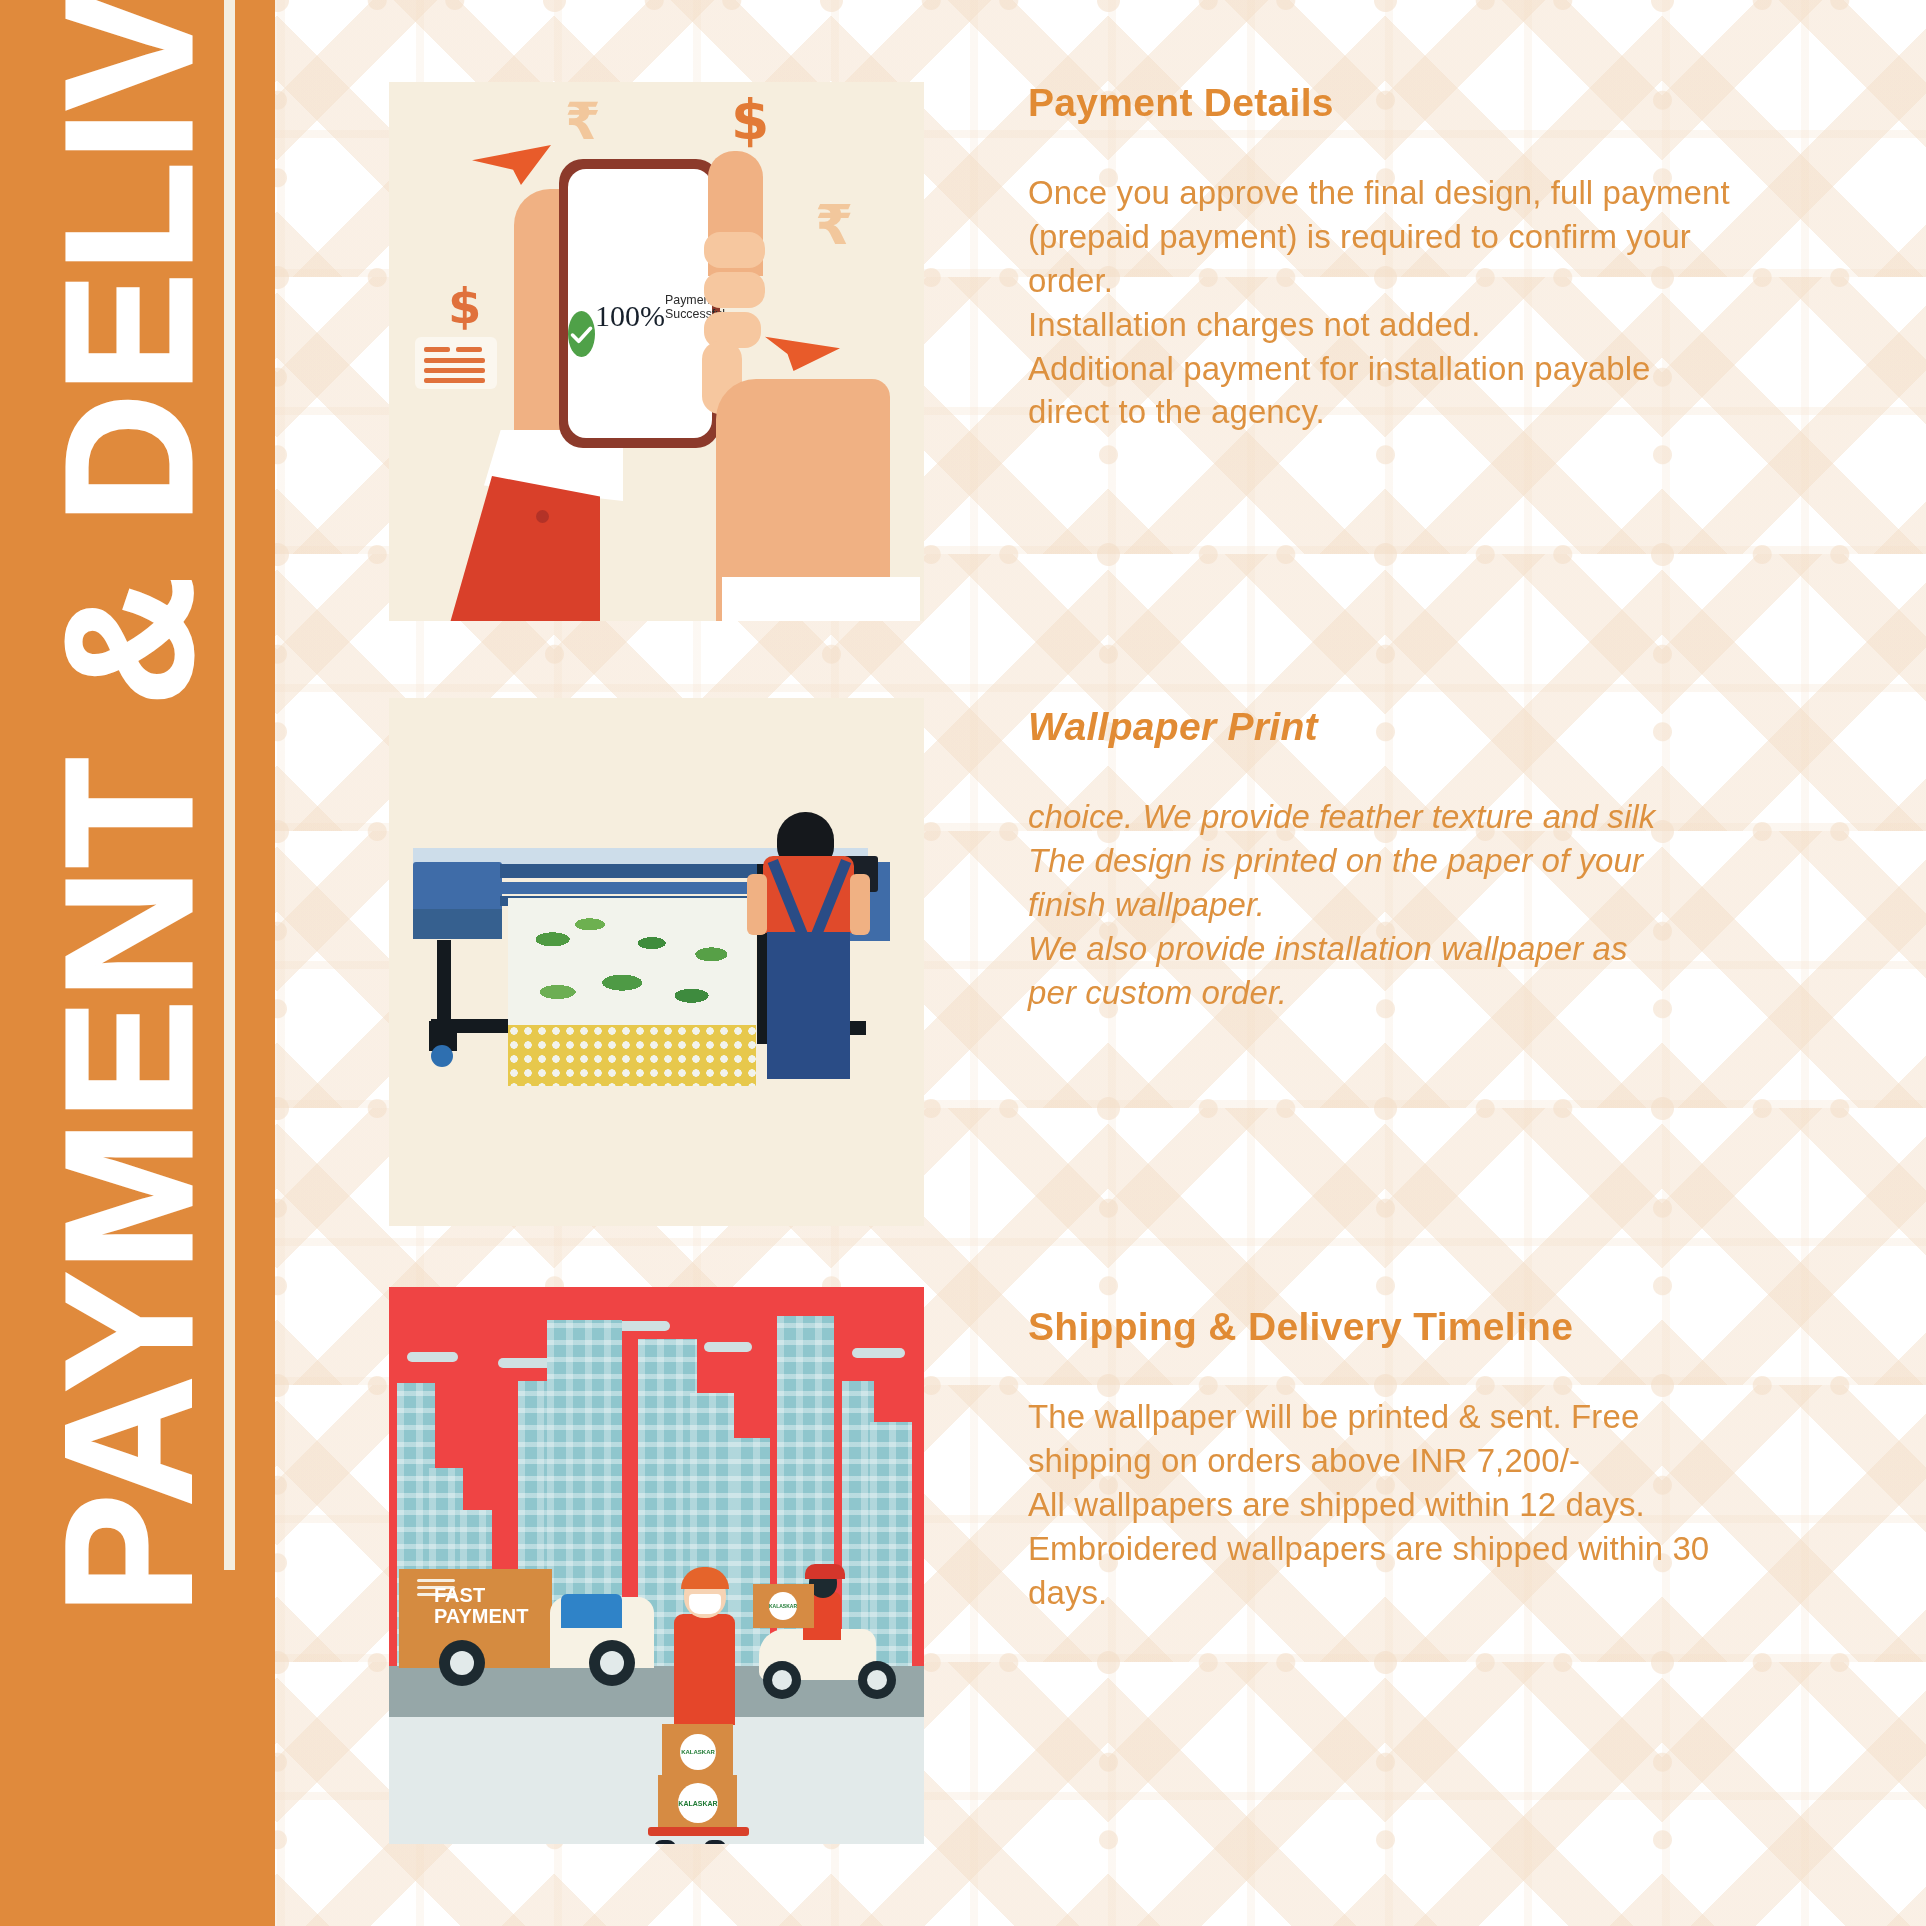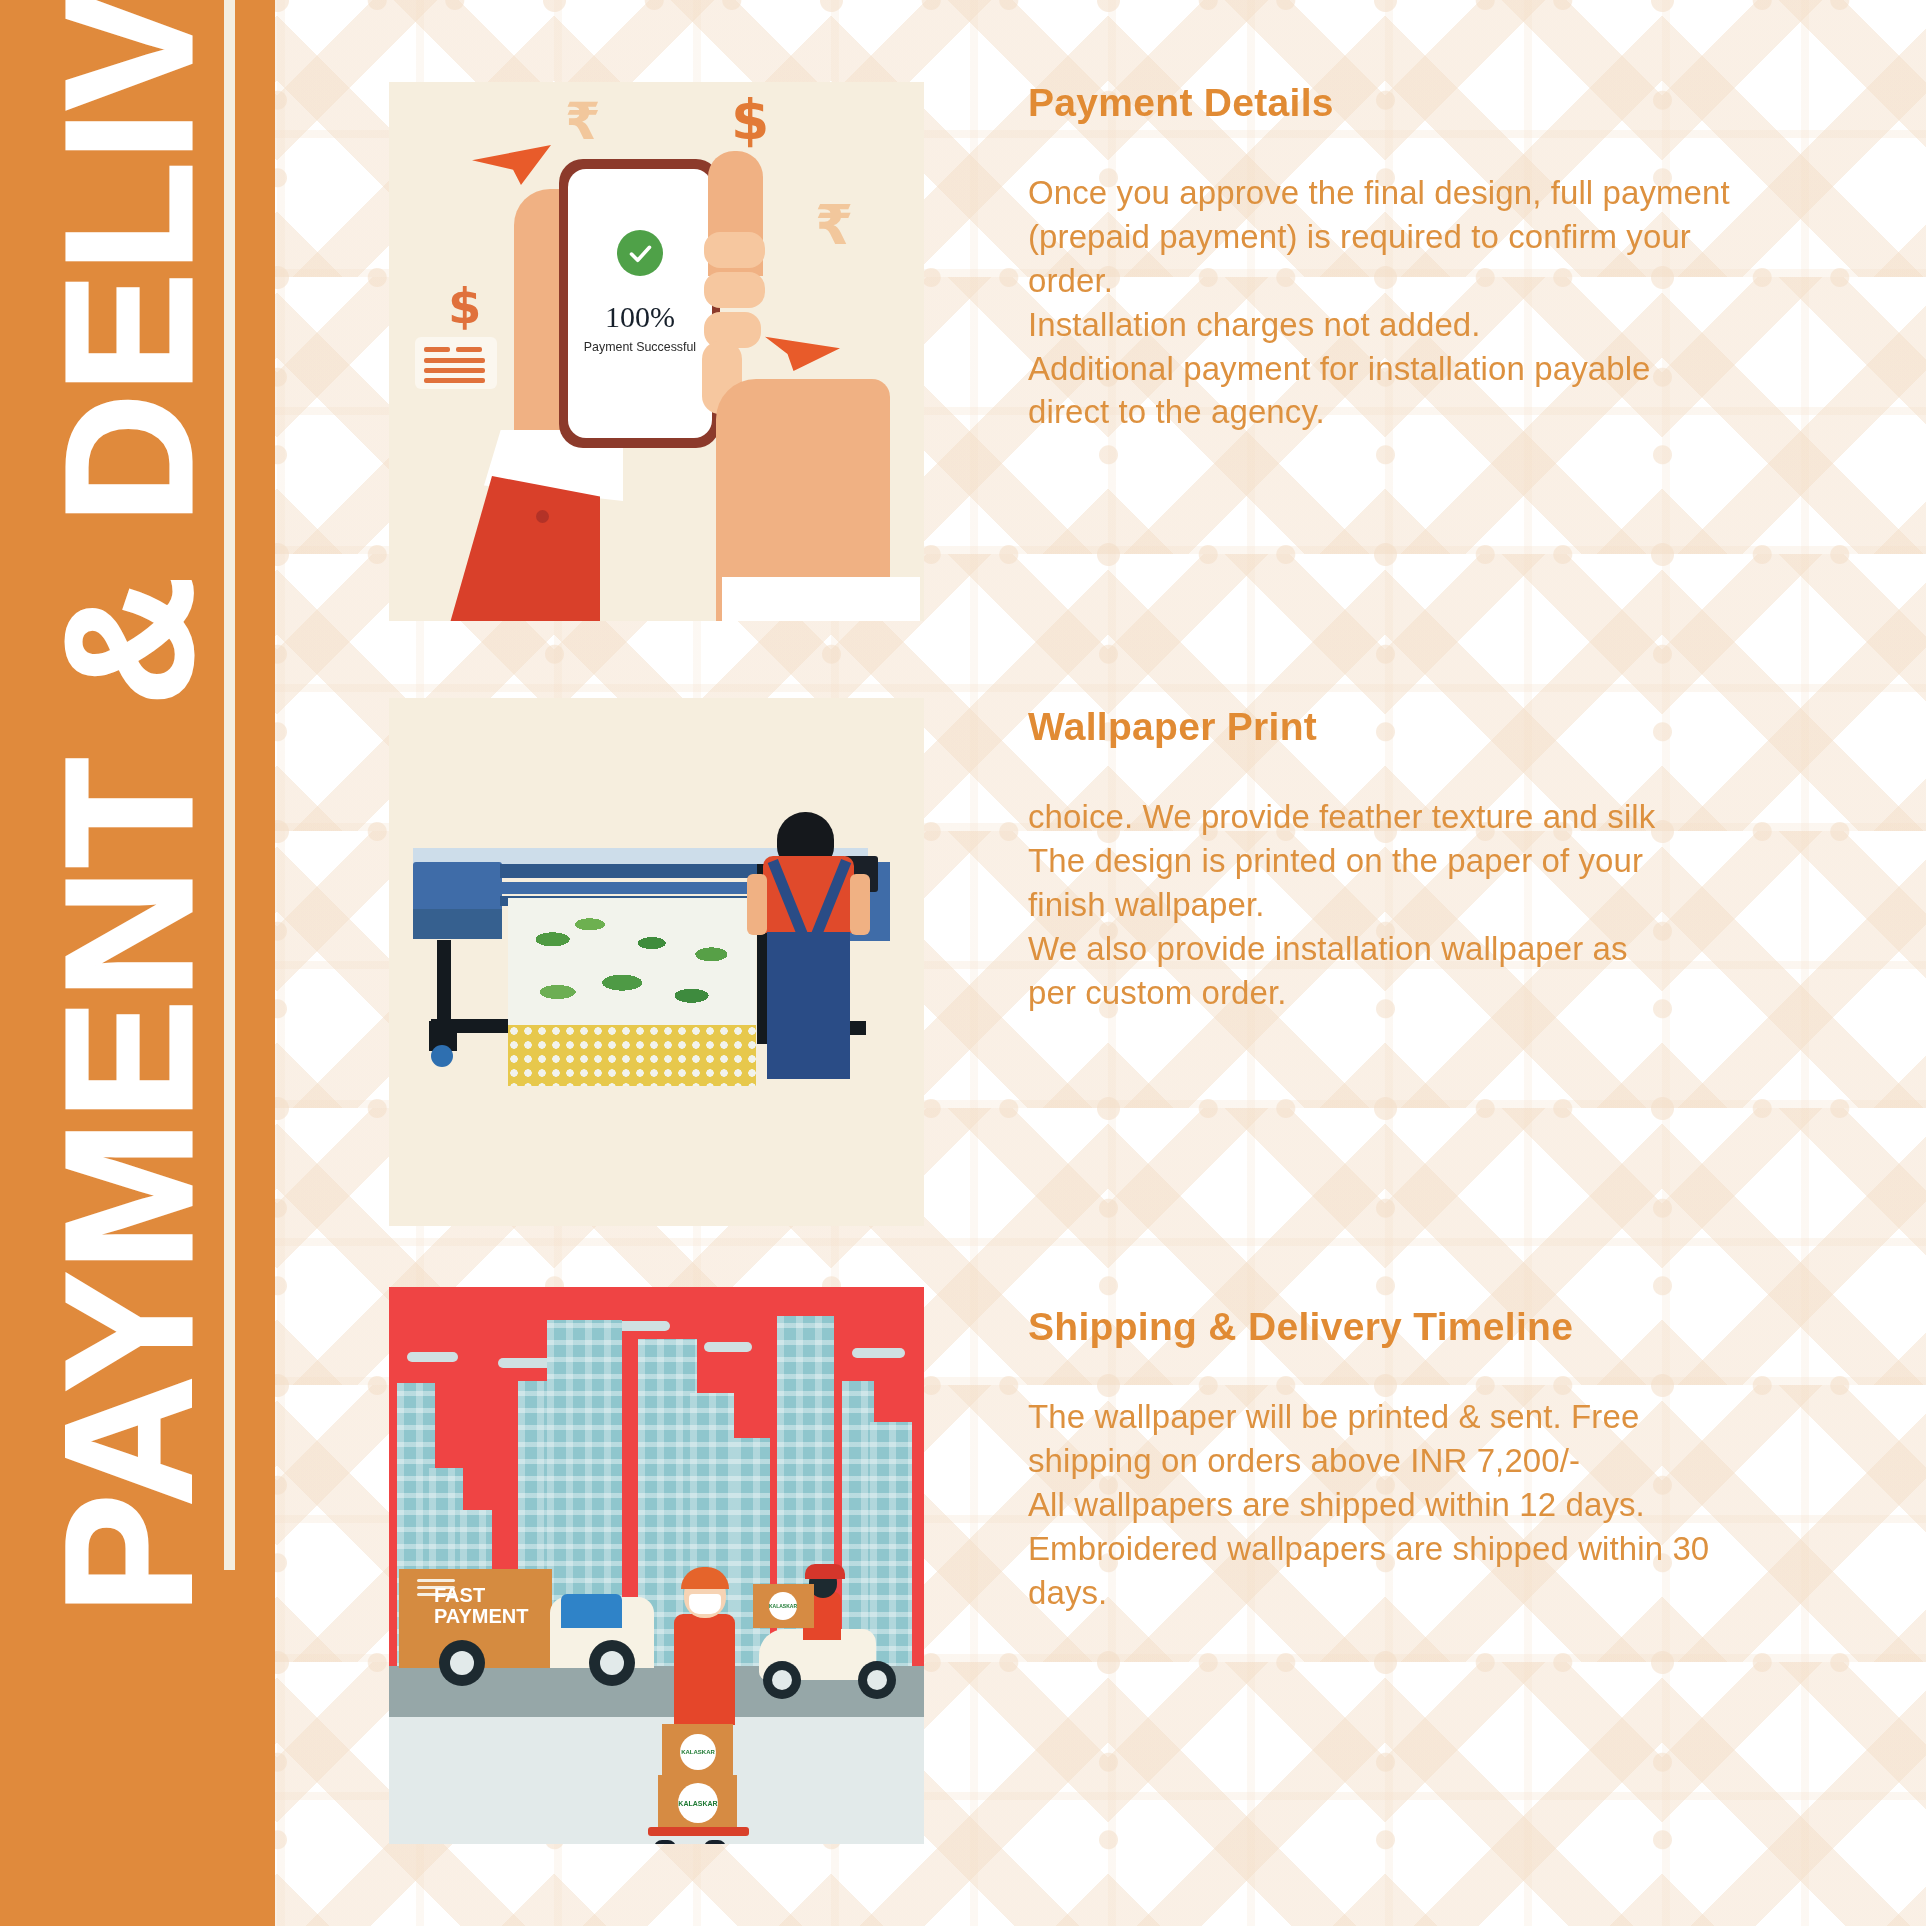--- a/index.html
+++ b/index.html
@@ -88,21 +88,21 @@
   
   .ill1{ position:relative; width:100%; height:100%; background:#F6EEDE; }
   .cur{ position:absolute; font-weight:bold; font-family:"DejaVu Sans",sans-serif; }
   .phone-body{
     position:absolute; left:170px; top:77px; width:161px; height:289px;
     background:#8C3A2B; border-radius:24px;
   }
   .phone-screen{
     position:absolute; left:179px; top:87px; width:144px; height:269px;
     background:#FFFFFF; border-radius:18px;
-    display:flex; flex-direction:column; align-items:center;
+    display:flex; flex-direction:row; align-items:center;
   }
   .notch{ position:absolute; left:244px; top:87px; width:42px; height:10px; background:#8C3A2B; border-radius:0 0 7px 7px; }
   .tick{
     width:46px;height:46px;border-radius:50%;background:#4FA148;margin-top:61px;
     display:flex;align-items:center;justify-content:center;
   }
   .tick svg{ width:27px;height:27px; }
   .pct{ font-size:30px; color:#17202B; margin-top:24px; font-family:"Liberation Serif",serif;}
   .psucc{ font-size:12.4px; color:#2B2B2B; margin-top:6px; }
   .hand{ position:absolute; background:#F0B183; }
@@ -271,21 +271,21 @@
     <div class="worker-head"></div>
     <div class="worker-shirt"></div>
     <div class="strapA"></div>
     <div class="strapB"></div>
     <div class="worker-pants"></div>
     <div class="worker-arm" style="left:358px; top:176px; width:20px; height:61px;"></div>
     <div class="worker-arm" style="left:461px; top:176px; width:20px; height:61px;"></div>
   </div>
 </div>
 
-<div class="textcol" style="left:1028px; top:705px;">
+<div class="textcol" style="left:1028px; top:705px;font-style:italic;">
   <div class="sec-title">Wallpaper Print</div>
   <div class="sec-body">
     <span>choice. We provide feather texture and silk</span>
     <span>The design is printed on the paper of your</span>
     <span>finish wallpaper.</span>
     <span>We also provide installation wallpaper as</span>
     <span>per custom order.</span>
   </div>
 </div>
 

